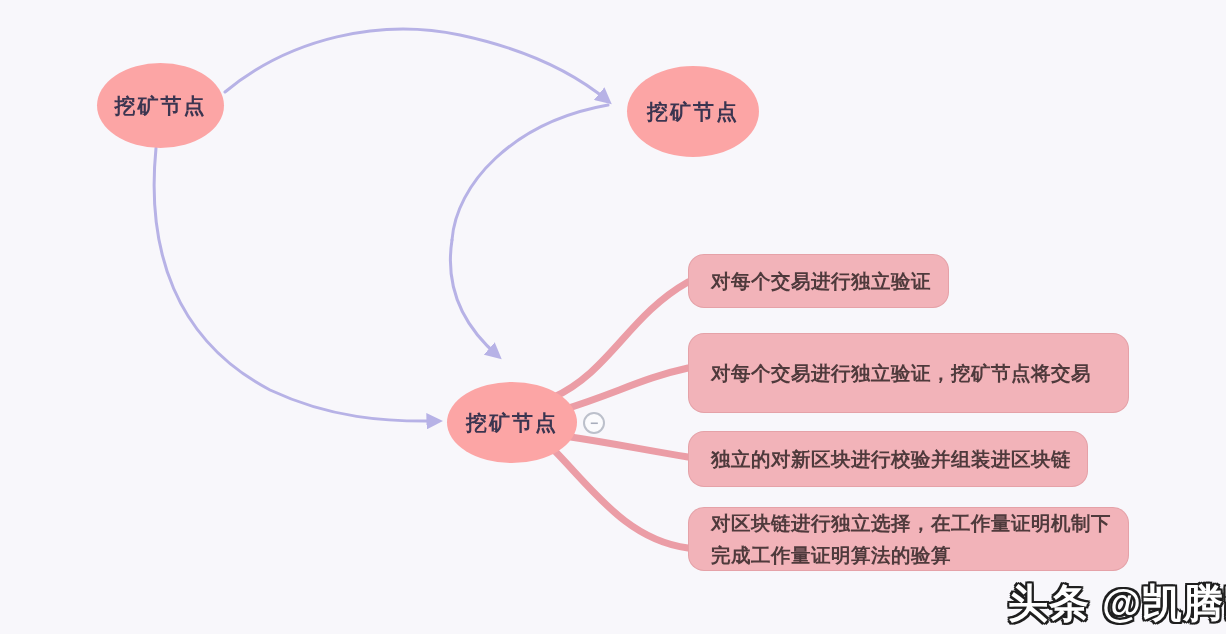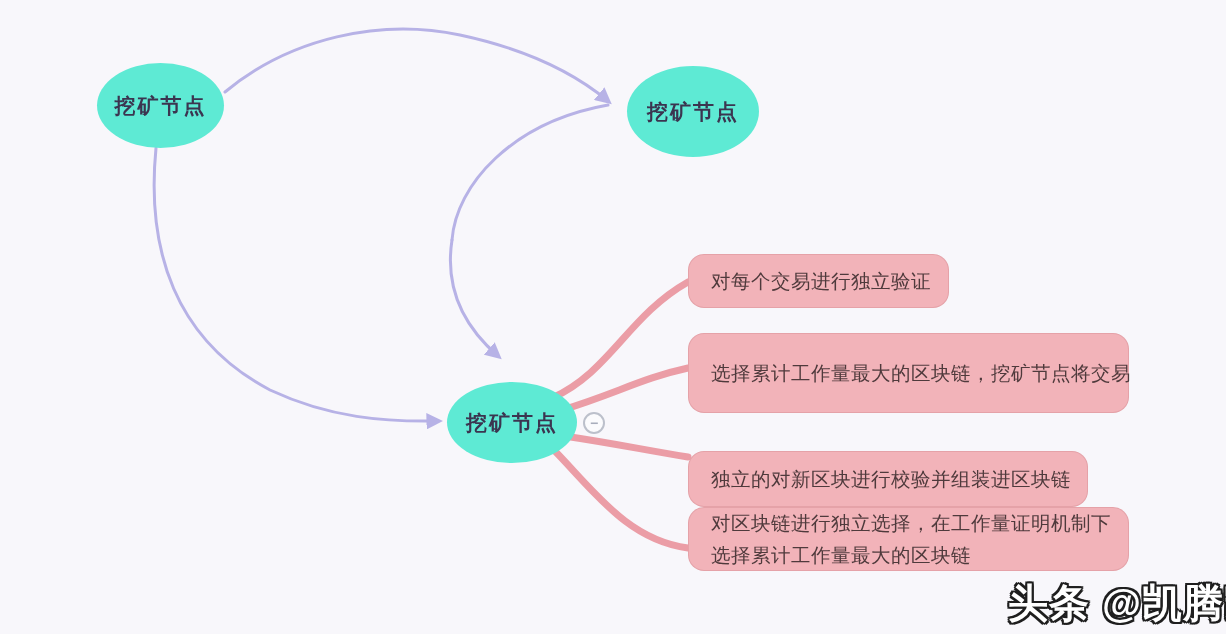--- a/index.html
+++ b/index.html
@@ -4,40 +4,40 @@
 <style>
   html,body{margin:0;padding:0;background:#f8f7fb;}
   #canvas{
     position:relative;width:1226px;height:634px;overflow:hidden;
     background:#f8f7fb;
     font-family:"Liberation Sans","DejaVu Sans",sans-serif;
   }
   #edges{position:absolute;left:0;top:0;z-index:5;}
   .node{
     position:absolute;z-index:10;border-radius:50%;
-    background:#5eead4;
+    background:#fca5a5;
     display:flex;align-items:center;justify-content:center;
     font-weight:bold;font-size:21px;color:#3b3550;letter-spacing:2px;
     white-space:nowrap;
   }
   #node-top-left{left:97px;top:63px;width:127px;height:85px;}
   #node-top-right{left:627px;top:66px;width:132px;height:91px;}
   #node-center{left:447px;top:382px;width:130px;height:81px;}
   .branch{
     position:absolute;z-index:10;box-sizing:border-box;
     background:#f2b3b9;border:1px solid rgba(190,110,120,0.25);border-radius:16px;
     display:flex;flex-direction:column;justify-content:center;
     padding:0 2px 0 22px;
-    font-weight:normal;font-size:19.5px;line-height:32px;
+    font-weight:bold;font-size:19.5px;line-height:32px;
     color:#4f3a3c;letter-spacing:0.5px;
   }
   .branch .line{white-space:nowrap;}
   #branch-0{left:688px;top:254px;width:261px;height:54px;}
   #branch-1{left:688px;top:333px;width:441px;height:80px;}
-  #branch-2{left:688px;top:431px;width:400px;height:56px;margin-top:20px;}
+  #branch-2{left:688px;top:431px;width:400px;height:56px;}
   #branch-3{left:688px;top:507px;width:441px;height:64px;}
   #collapse-badge{
     position:absolute;z-index:11;left:583px;top:412px;width:22px;height:22px;
     box-sizing:border-box;border-radius:50%;
     background:#fbfbfd;border:2px solid #bcc0cb;
     display:flex;align-items:center;justify-content:center;
     color:#a8adbc;font-size:14px;font-weight:bold;line-height:1;
     cursor:pointer;
   }
   #watermark{
@@ -91,28 +91,28 @@
   <div id="collapse-badge">
     <span>−</span>
   </div>
 
   <div class="branch" id="branch-0">
     <div class="line">对每个交易进行独立验证</div>
     <div class="line"></div>
   </div>
 
   <div class="branch" id="branch-1">
-    <div class="line">选择累计工作量最大的区块链，挖矿节点将交易</div>
+    <div class="line">对每个交易进行独立验证，挖矿节点将交易</div>
   </div>
 
   <div class="branch" id="branch-2">
     <div class="line">独立的对新区块进行校验并组装进区块链</div>
     <div class="line"></div>
   </div>
 
   <div class="branch" id="branch-3">
     <div class="line">对区块链进行独立选择，在工作量证明机制下</div>
-    <div class="line">选择累计工作量最大的区块链</div>
+    <div class="line">完成工作量证明算法的验算</div>
   </div>
 
   <div id="watermark">头条 @凯腾凯</div>
 
 </div>
 
 </body></html>

